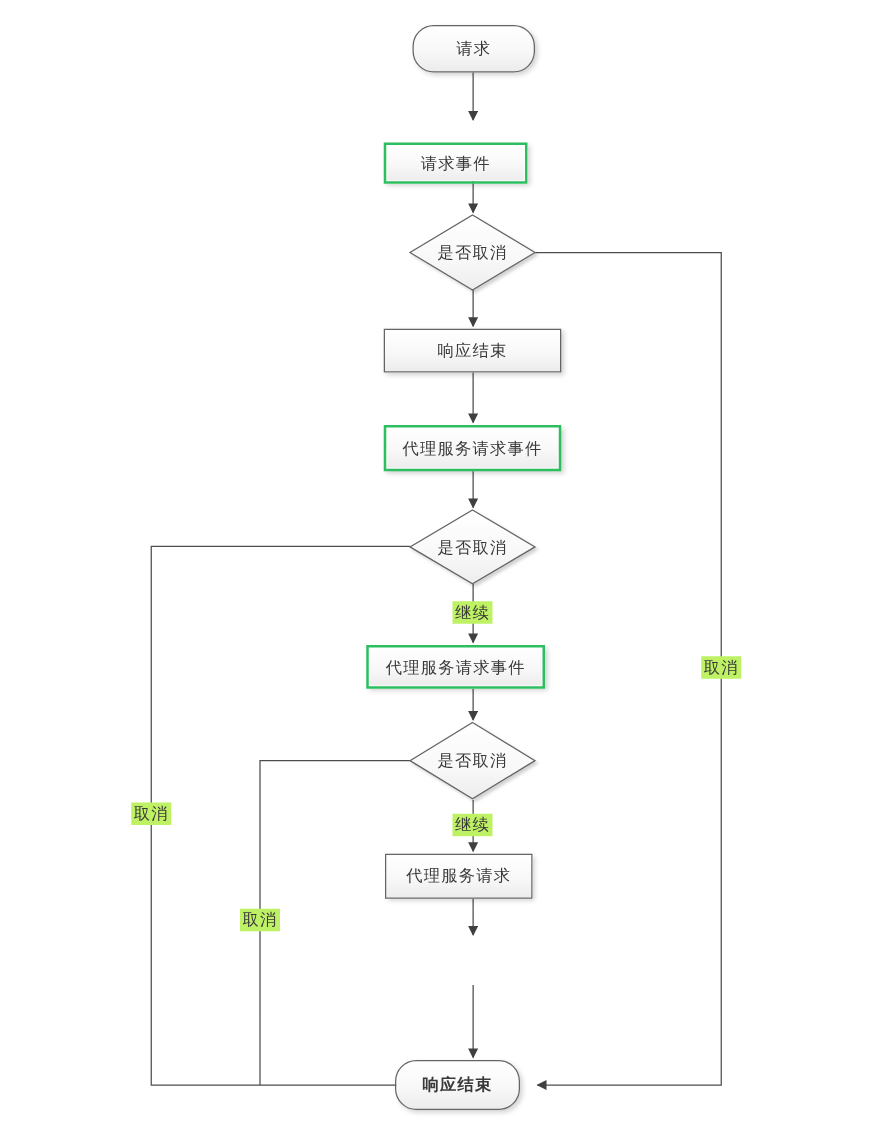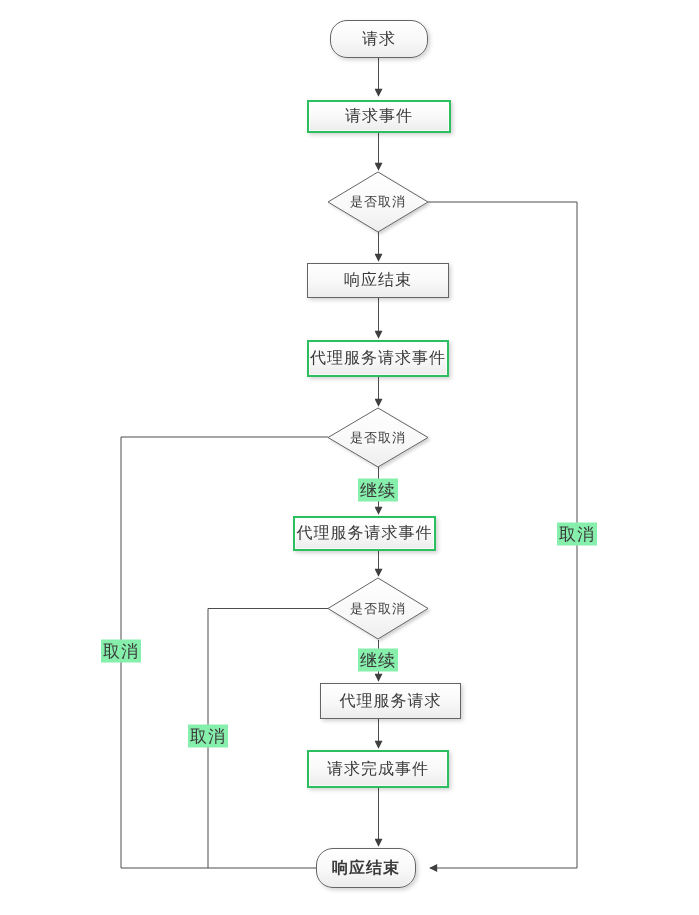--- a/index.html
+++ b/index.html
@@ -20,21 +20,21 @@
   }
   .node {
     position: absolute;
     box-sizing: border-box;
     display: flex;
     align-items: center;
     justify-content: center;
     background: linear-gradient(180deg, #ffffff 0%, #f8f8f8 55%, #ececec 100%);
     border: 1px solid #646464;
     box-shadow: 2px 2px 4px rgba(0,0,0,0.18);
-    font-size: 16px;
+    font-size: 13px;
     letter-spacing: 1px;
     z-index: 2;
     white-space: nowrap;
   }
   .terminator { border-radius: 17px; }
   .event {
     border: 2px solid #2dbe60;
     box-shadow: 2px 2px 4px rgba(0,0,0,0.18), inset 0 0 0 1px rgba(255,255,255,0.65);
   }
   .decision-label {
@@ -46,23 +46,23 @@
     border: none;
     box-shadow: none;
     font-size: 13px;
     letter-spacing: 1px;
     z-index: 3;
     white-space: nowrap;
   }
   .edge-label {
     position: absolute;
     transform: translate(-50%, -50%);
-    background: #86efac;
+    background: #bef264;
     padding: 0 2px;
-    font-size: 17px;
+    font-size: 13px;
     letter-spacing: 1px;
     z-index: 3;
     white-space: nowrap;
   }
 </style>
 </head>
 <body>
 
 <div class="canvas">
 
@@ -98,37 +98,36 @@
 
     <polyline points="328,608.5 208,608.5 208,868" fill="none" stroke="#4d4d4d" stroke-width="1"></polyline>
 
     <polygon points="378,172 428,202 378,232 328,202" fill="url(#nodeGrad)" stroke="#646464" stroke-width="1" filter="url(#softShadow)"></polygon>
     <polygon points="378,408 428,437.5 378,467 328,437.5" fill="url(#nodeGrad)" stroke="#646464" stroke-width="1" filter="url(#softShadow)"></polygon>
     <polygon points="378,578 428,608.5 378,639 328,608.5" fill="url(#nodeGrad)" stroke="#646464" stroke-width="1" filter="url(#softShadow)"></polygon>
   </svg>
 
   <div class="node terminator" style="left:330px; top:20px; width:98px; height:38px;">请求</div>
 
-  <div class="node event" style="left:307px; top:100px; width:144px; height:33px;">请求事件</div>
+  <div class="node event" style="left:307px; top:114px; width:115px; height:33px;">请求事件</div>
 
   <div class="decision-label" style="left:328px; top:172px; width:100px; height:60px;">是否取消</div>
 
   <div class="node" style="left:307px; top:263px; width:142px; height:35px;">响应结束</div>
 
   <div class="node event" style="left:307px; top:340px; width:142px; height:37px;">代理服务请求事件</div>
 
   <div class="decision-label" style="left:328px; top:408px; width:100px; height:59px;">是否取消</div>
 
   <div class="node event" style="left:293px; top:516px; width:143px; height:35px;">代理服务请求事件</div>
 
   <div class="decision-label" style="left:328px; top:578px; width:100px; height:61px;">是否取消</div>
 
-  <div class="node" style="left:320px; top:683px; width:141px; height:36px;">代理服务请求</div>
+  <div class="node" style="left:308px; top:683px; width:118px; height:36px;">代理服务请求</div>
 
-  <div class="node event" style="left:307px; top:750px; width:142px; height:38px;">请求完成事件</div>
 
   <div class="node terminator" style="left:316px; top:848px; width:100px; height:40px;font-weight:bold;">响应结束</div>
 
   <div class="edge-label" style="left:378px; top:490px;">继续</div>
 
   <div class="edge-label" style="left:378px; top:660px;">继续</div>
 
   <div class="edge-label" style="left:577px; top:534px;">取消</div>
 
   <div class="edge-label" style="left:121px; top:651px;">取消</div>

